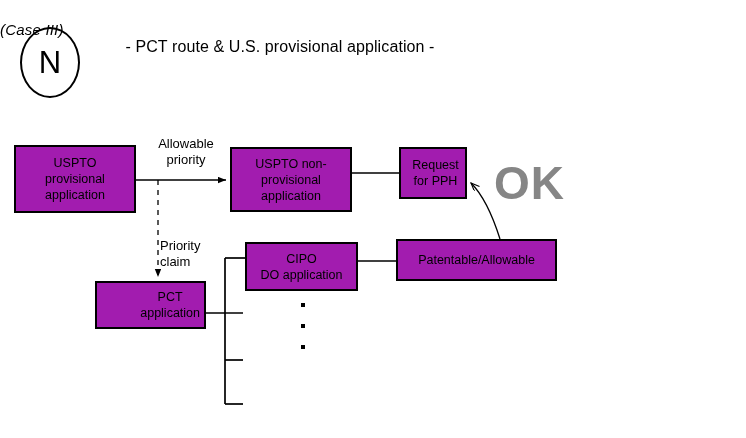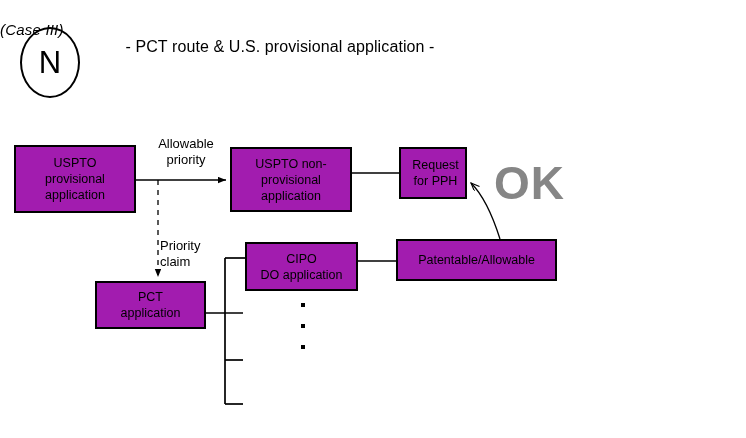--- a/index.html
+++ b/index.html
@@ -70,21 +70,21 @@
     line-height: 1.28;
     padding: 2px 4px;
   }
   .box span { display: block; }
 
   #box-uspto-prov   { left: 14px;  top: 145px; width: 122px; height: 68px; }
   #box-uspto-nonprov{ left: 230px; top: 147px; width: 122px; height: 65px; }
   #box-request-pph  { left: 399px; top: 147px; width: 68px;  height: 52px; padding-left: 9px; }
   #box-cipo         { left: 245px; top: 236px; width: 113px; height: 49px; margin-top: 6px; }
   #box-patentable   { left: 396px; top: 239px; width: 161px; height: 42px; }
-  #box-pct          { left: 95px;  top: 281px; width: 111px; height: 48px; }
+  #box-pct          { left: 95px;  top: 281px; width: 111px; height: 48px; justify-content: flex-end; }
 
   
   .lbl {
     position: absolute;
     font-size: 13px;
     line-height: 1.25;
     text-align: center;
     white-space: pre-line;
   }
   #lbl-domestic { left: 146px; top: 136px; width: 80px; }

